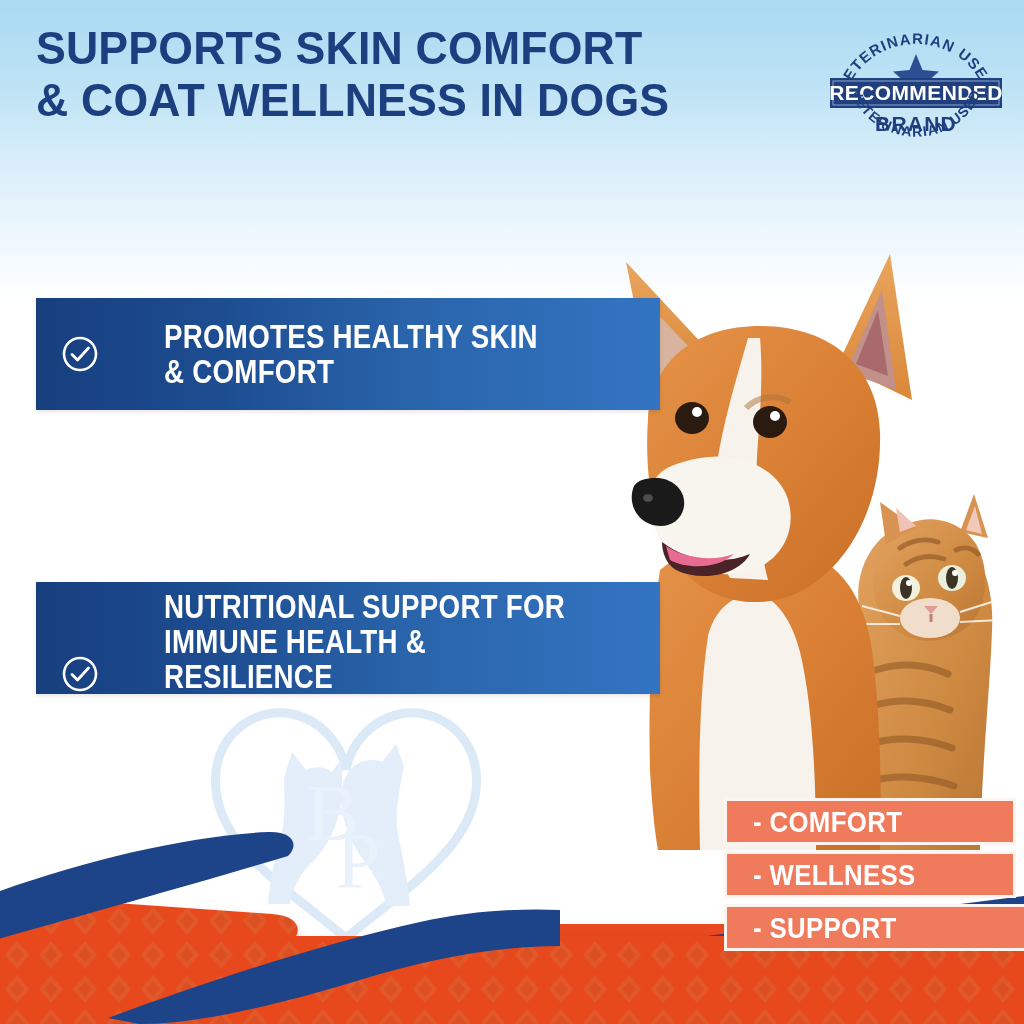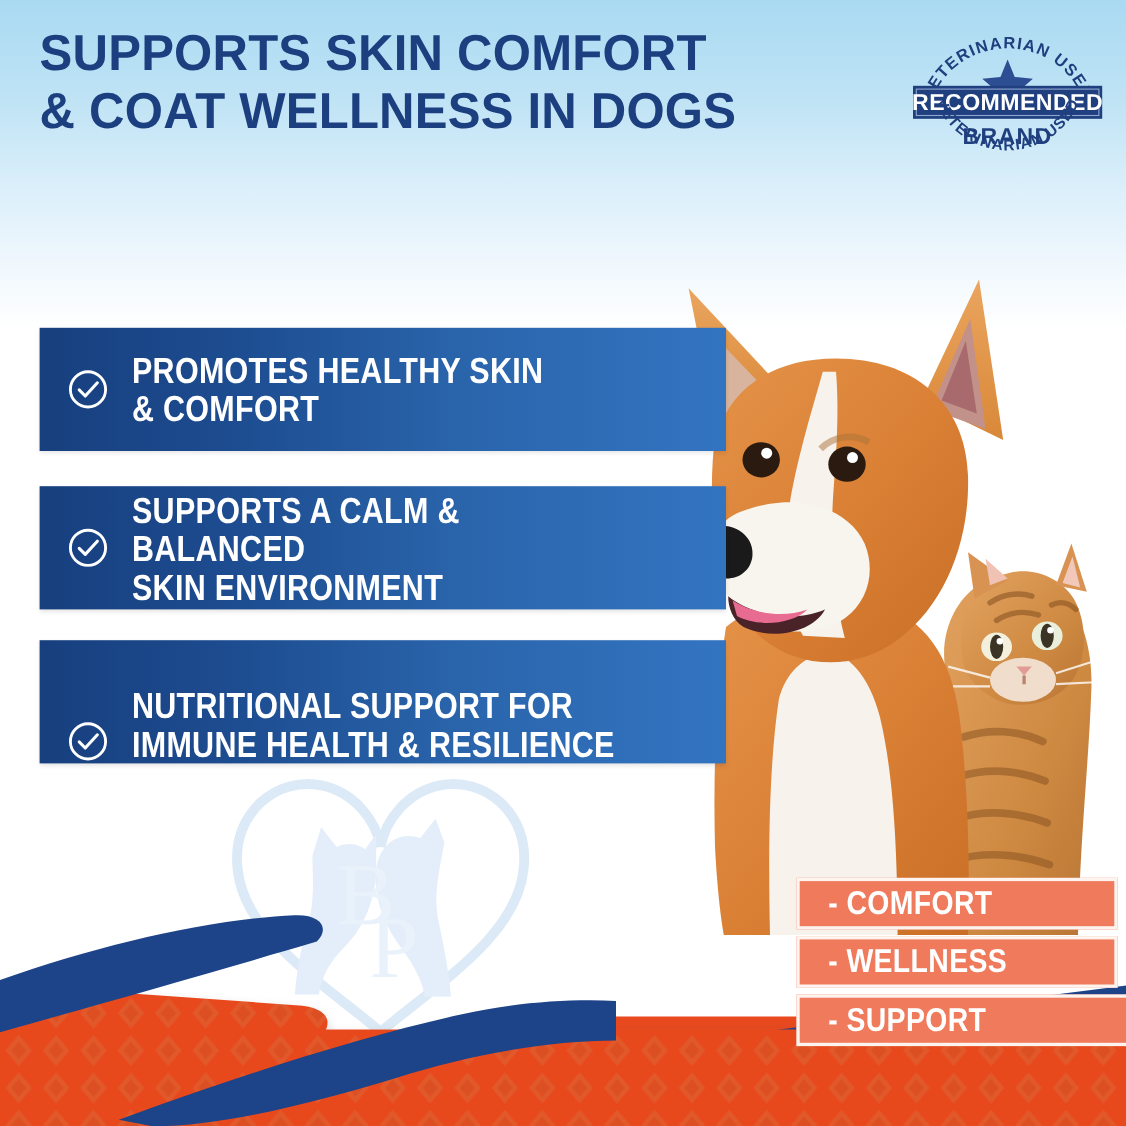--- a/index.html
+++ b/index.html
@@ -91,20 +91,21 @@
   
   .bar {
     position: absolute;
     left: 36px;
     width: 624px;
     height: 112px;
     background: linear-gradient(to right, #173f7e 0%, #1d4c90 28%, #2a65ac 62%, #3374c1 100%);
     display: flex;
     align-items: center;
     box-shadow: 0 2px 4px rgba(0,0,0,0.10);
+    gap: 44px;
   }
   .bar-1 { top: 298px; }
   .bar-2 { top: 442px; }
   .bar-3 { top: 582px; align-items: flex-end; }
 
   .bar-check {
     flex: 0 0 auto;
     width: 40px;
     height: 40px;
     margin-left: 24px;
@@ -333,30 +334,20 @@
     <span class="bar-check">
       <svg width="40" height="40" viewBox="0 0 40 40" xmlns="http://www.w3.org/2000/svg">
         <circle cx="20" cy="20" r="16" fill="none" stroke="#ffffff" stroke-width="2.6"></circle>
         <path d="M12 20.5 L17.5 26 L28.5 14" fill="none" stroke="#ffffff" stroke-width="2.8" stroke-linecap="round" stroke-linejoin="round"></path>
       </svg>
     </span>
     <span class="bar-text">PROMOTES HEALTHY SKIN
 &amp; COMFORT</span>
   </div>
 
-  <div class="bar bar-2">
-    <span class="bar-check">
-      <svg width="40" height="40" viewBox="0 0 40 40" xmlns="http://www.w3.org/2000/svg">
-        <circle cx="20" cy="20" r="16" fill="none" stroke="#ffffff" stroke-width="2.6"></circle>
-        <path d="M12 20.5 L17.5 26 L28.5 14" fill="none" stroke="#ffffff" stroke-width="2.8" stroke-linecap="round" stroke-linejoin="round"></path>
-      </svg>
-    </span>
-    <span class="bar-text">SUPPORTS A CALM &amp; BALANCED
-SKIN ENVIRONMENT</span>
-  </div>
 
   <div class="bar bar-3">
     <span class="bar-check">
       <svg width="40" height="40" viewBox="0 0 40 40" xmlns="http://www.w3.org/2000/svg">
         <circle cx="20" cy="20" r="16" fill="none" stroke="#ffffff" stroke-width="2.6"></circle>
         <path d="M12 20.5 L17.5 26 L28.5 14" fill="none" stroke="#ffffff" stroke-width="2.8" stroke-linecap="round" stroke-linejoin="round"></path>
       </svg>
     </span>
     <span class="bar-text">NUTRITIONAL SUPPORT FOR
 IMMUNE HEALTH &amp; RESILIENCE</span>

